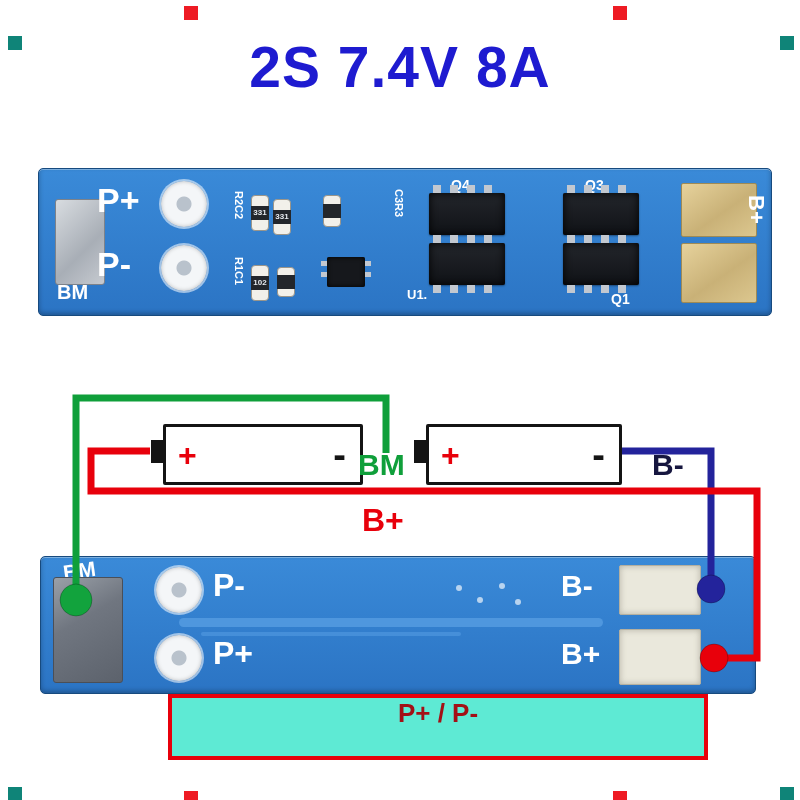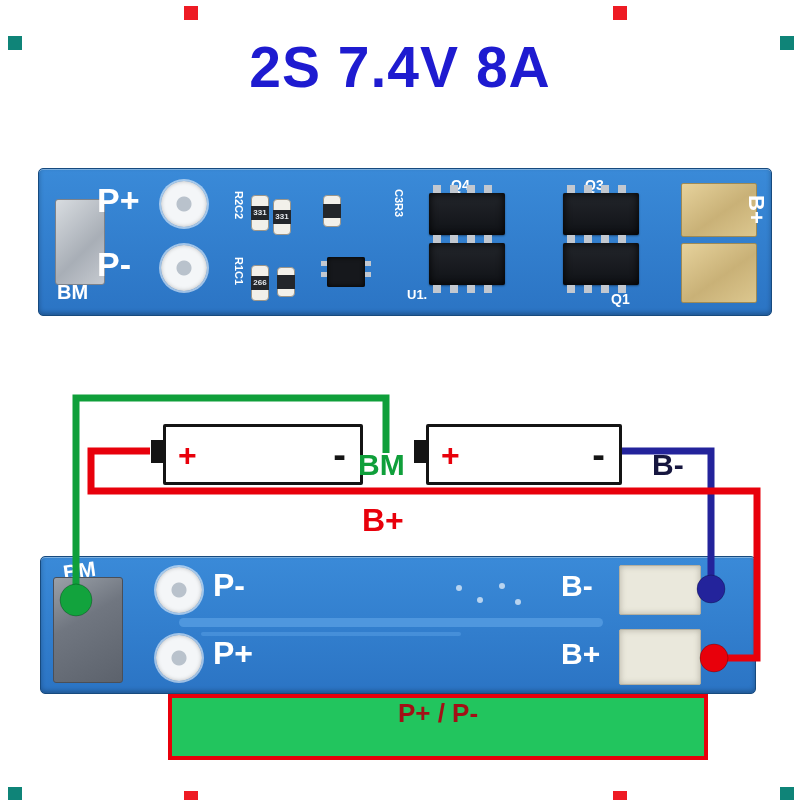--- a/index.html
+++ b/index.html
@@ -61,21 +61,21 @@
   .bplus{left:12px;font-size:32px;color:#e8000b;}
   .bminus{right:14px;font-size:38px;color:#141414;}
 
   .wires{left:0;top:0;z-index:1;}
 
   .wirelabel{font-weight:bold;z-index:3;}
   .lab-bm{color:#0f9f3a;font-size:30px;}
   .lab-bminus{color:#16163f;font-size:30px;}
   .lab-bplus{color:#e8000b;font-size:32px;}
 
-  .note{border:4px solid #e8000b;background:#22c55e;text-align:center;color:#a31016;
+  .note{border:4px solid #e8000b;background:#5eead4;text-align:center;color:#a31016;
         font-weight:bold;z-index:3;}
   .note .l1{font-size:26px;line-height:29px;padding-top:1px;}
   .note .l2{font-size:24px;line-height:27px;}
 </style>
 </head>
 <body>
 
 <div class="stage">
 
   <div class="abs mark mark-red" style="left:184px;top:6px;"></div>
@@ -103,21 +103,21 @@
     <div class="abs wlab vlab" style="left:366px;top:20px;font-size:11px;">C3R3</div>
     <div class="abs wlab" style="left:368px;top:118px;font-size:13px;">U1.</div>
 
     <div class="abs smd" style="left:212px;top:26px;width:16px;height:34px;">
       <div class="band">331</div>
     </div>
     <div class="abs smd" style="left:234px;top:30px;width:16px;height:34px;">
       <div class="band">331</div>
     </div>
     <div class="abs smd" style="left:212px;top:96px;width:16px;height:34px;">
-      <div class="band">266</div>
+      <div class="band">102</div>
     </div>
     <div class="abs smd" style="left:284px;top:26px;width:16px;height:30px;">
       <div class="band"></div>
     </div>
     <div class="abs smd" style="left:238px;top:98px;width:16px;height:28px;">
       <div class="band"></div>
     </div>
 
     <div class="abs ic" style="left:288px;top:88px;width:38px;height:30px;"></div>
 

